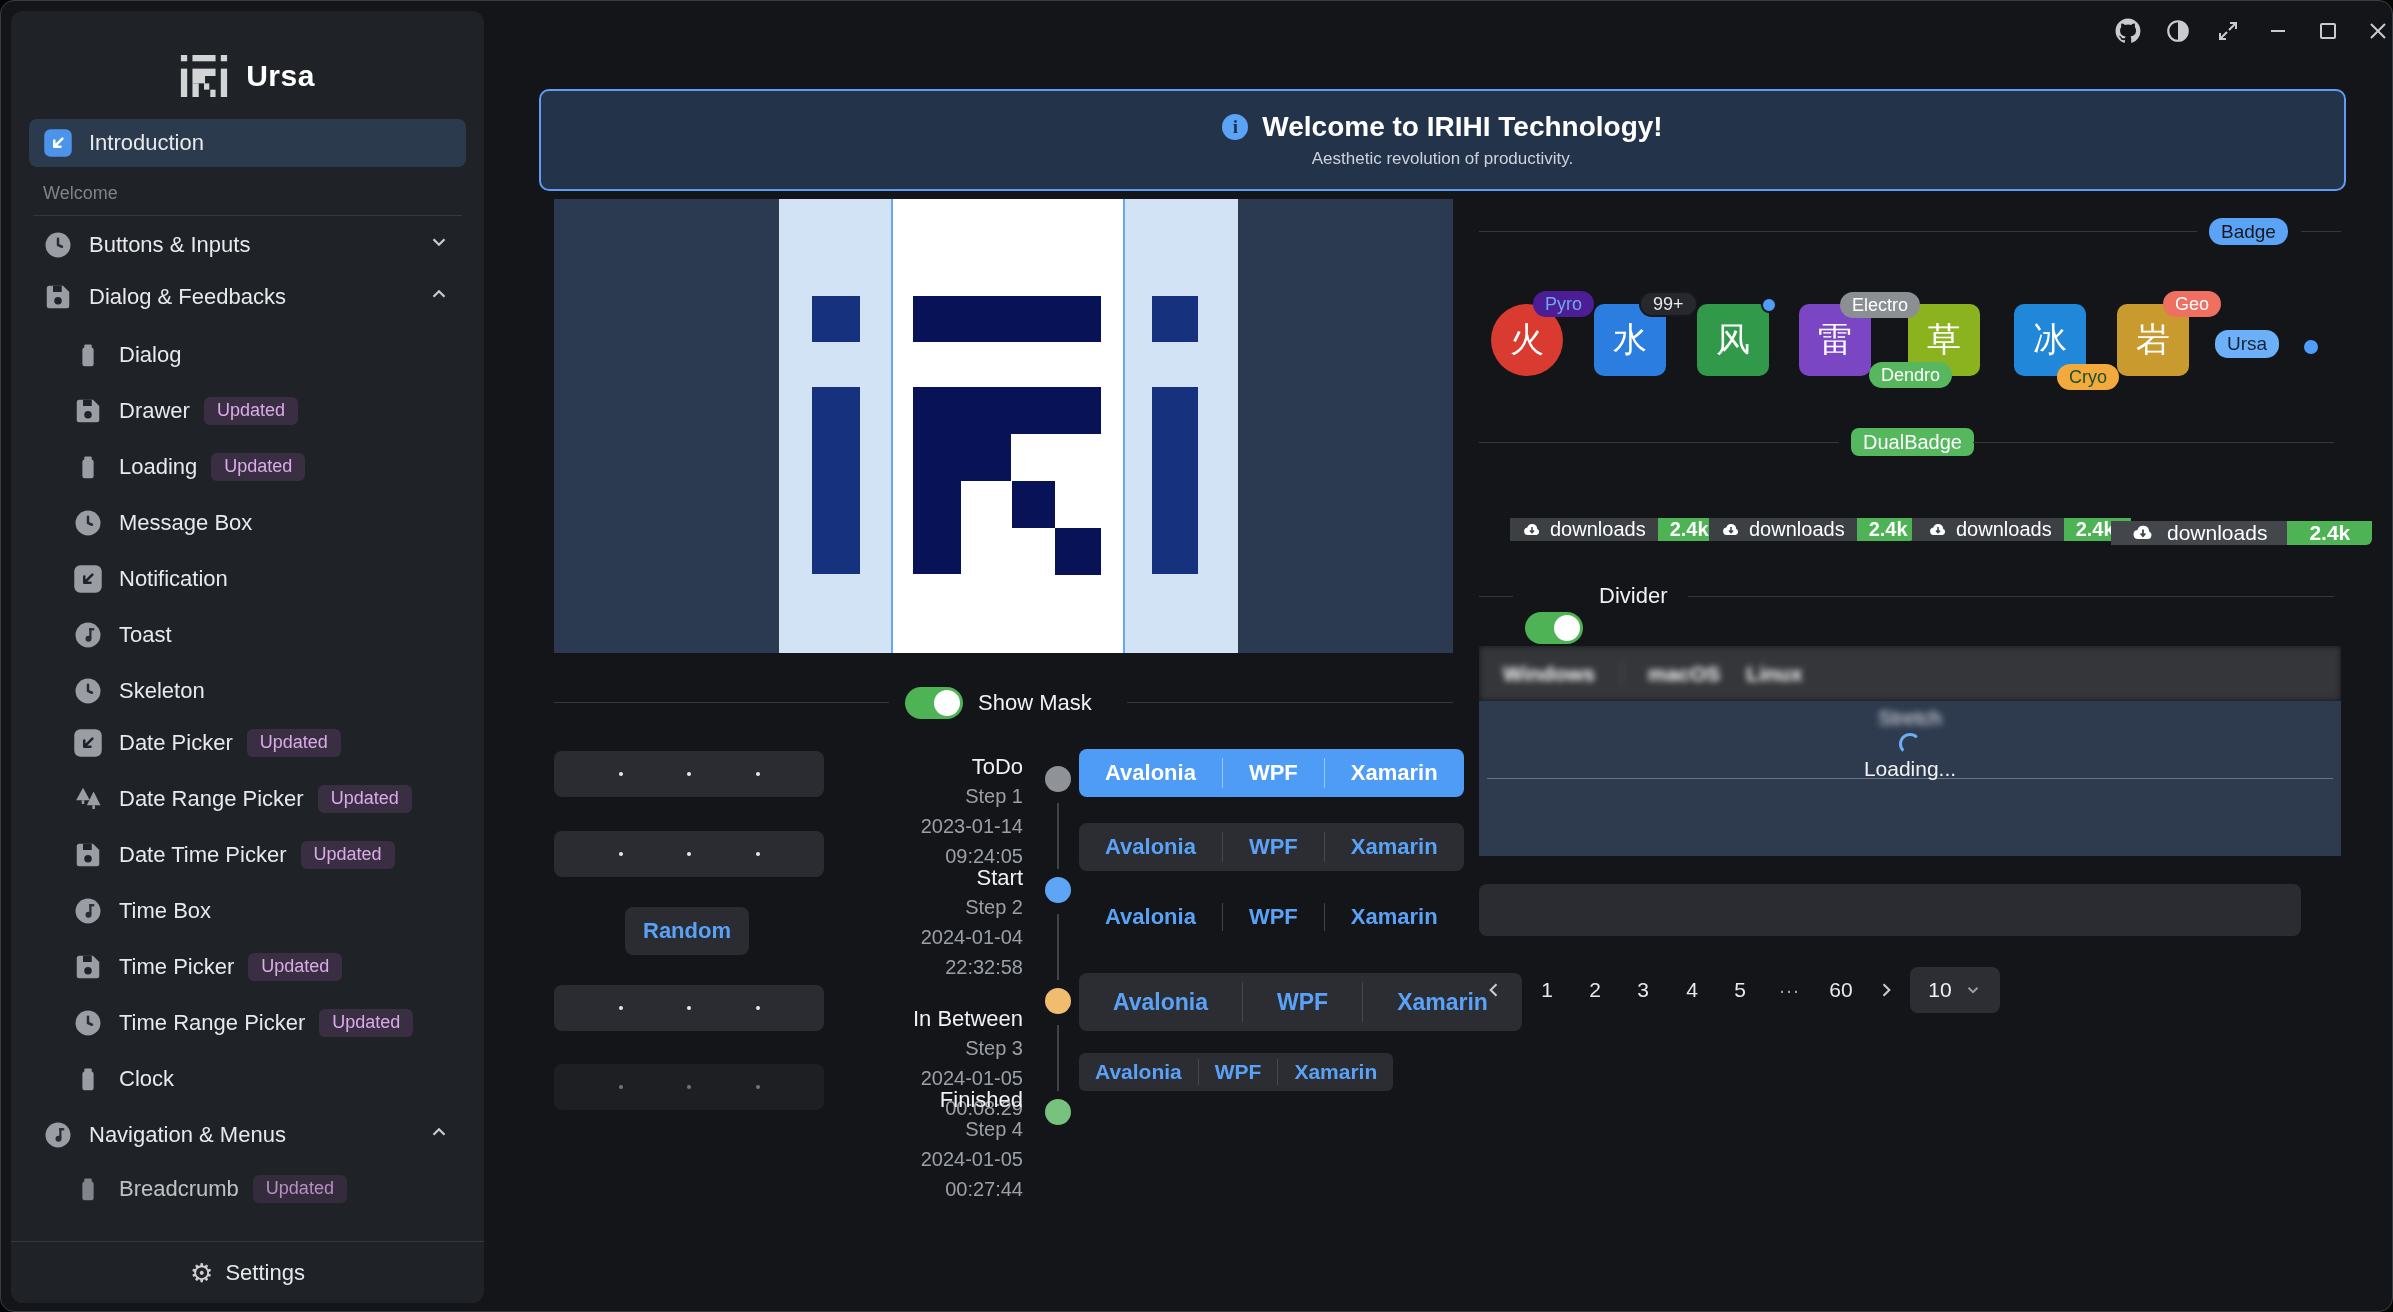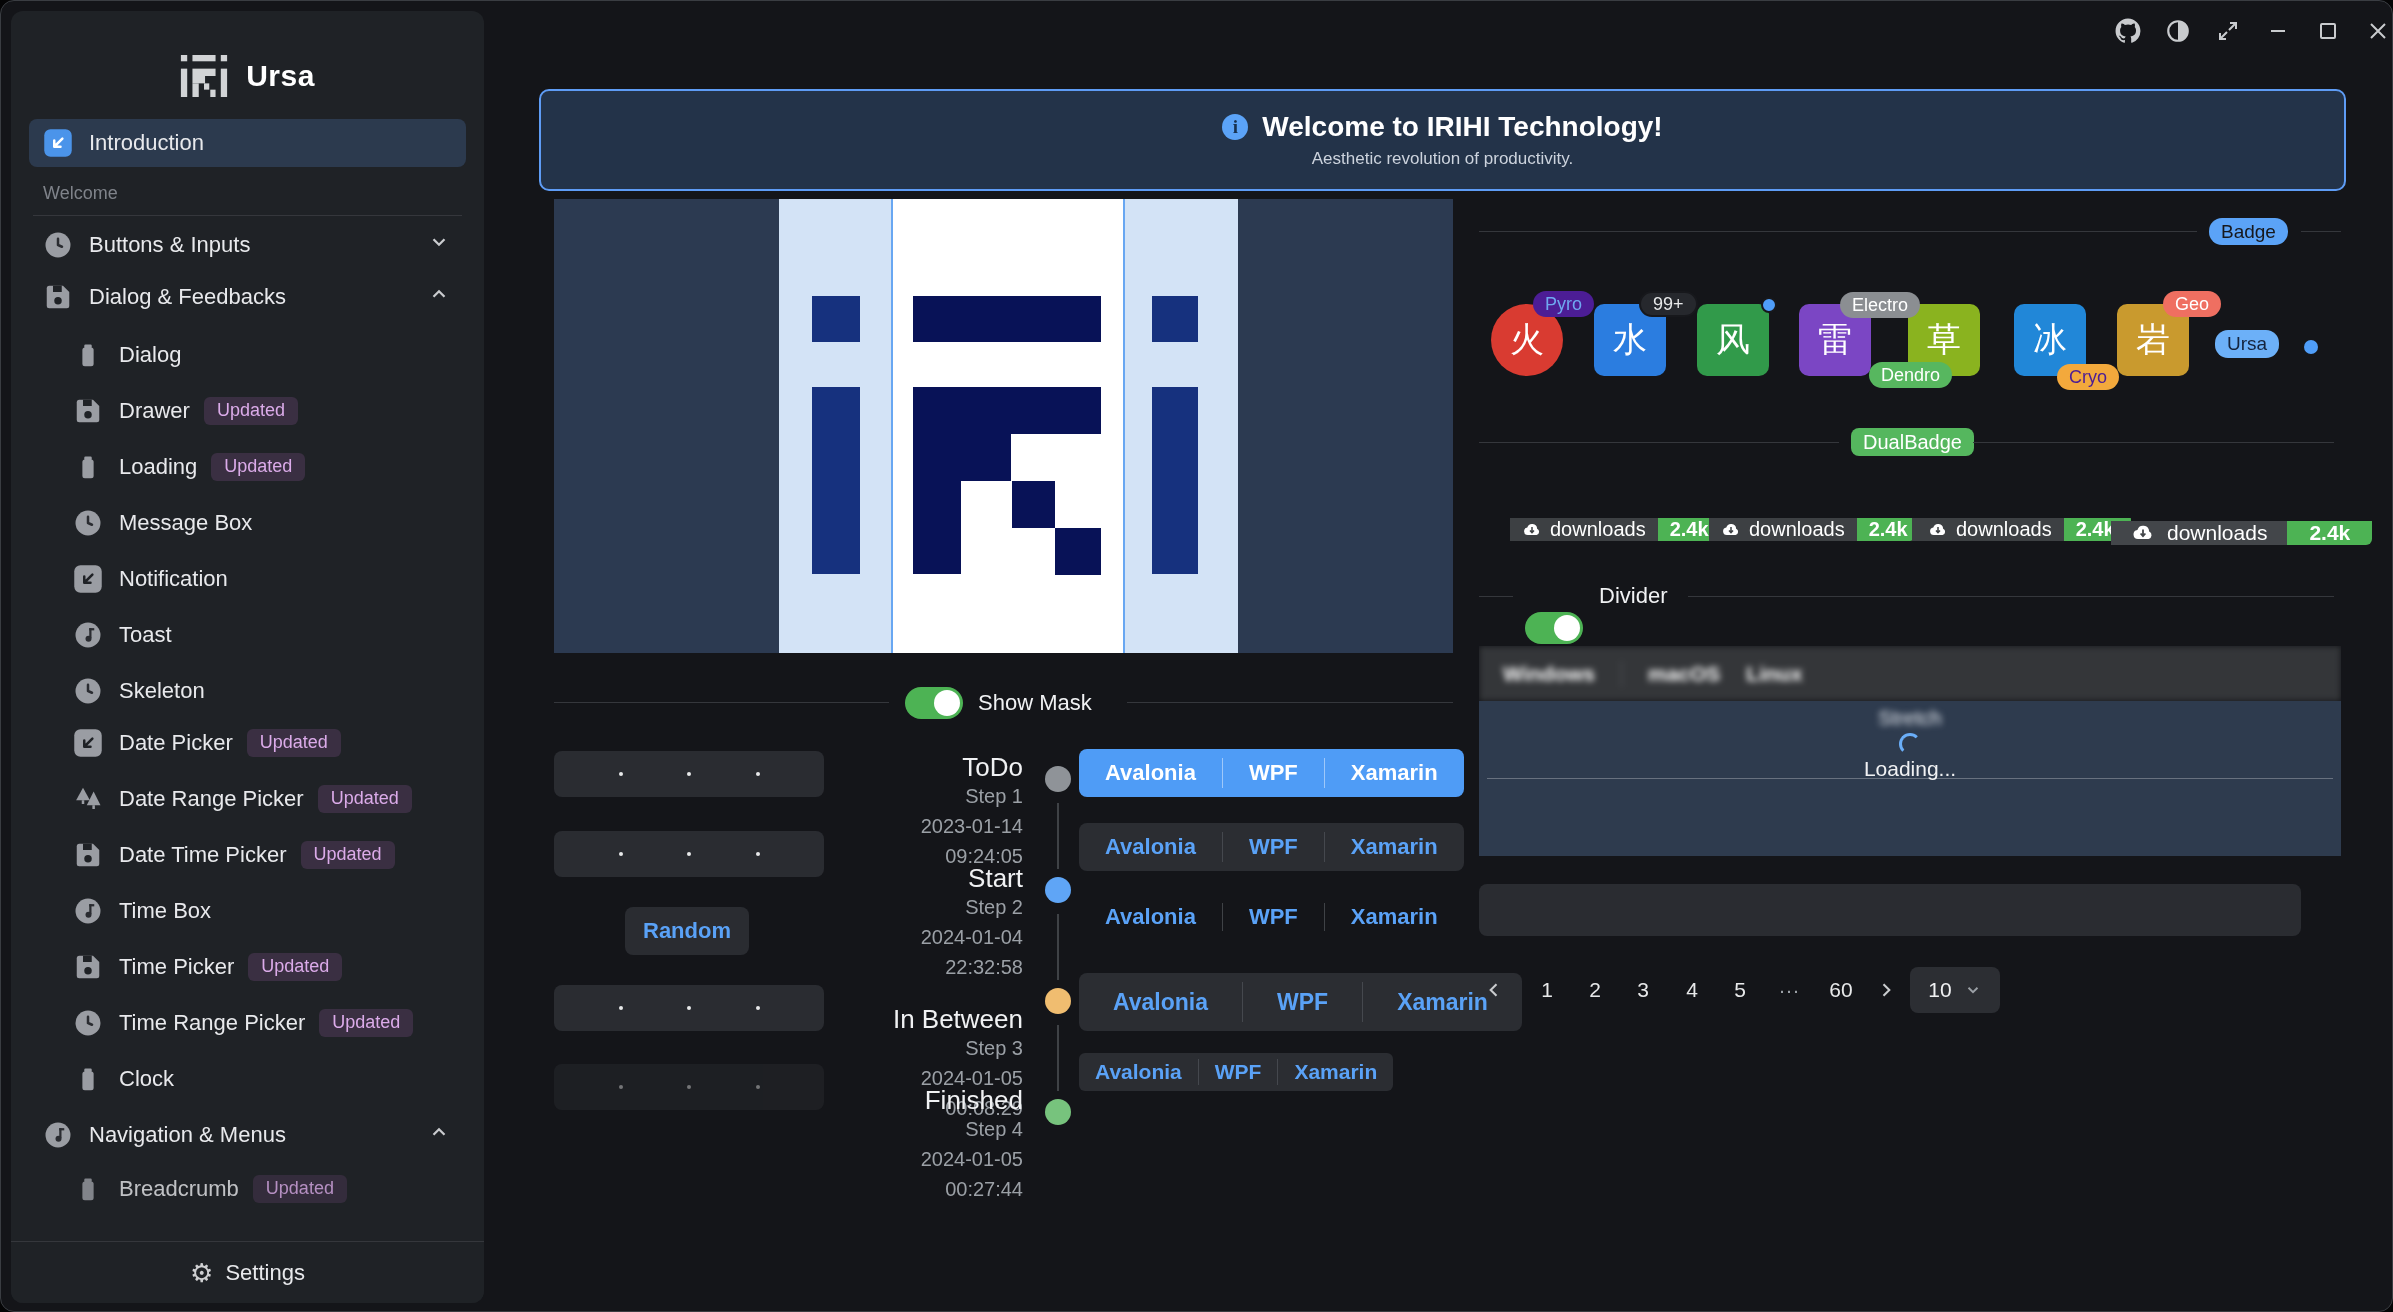--- a/index.html
+++ b/index.html
@@ -46,21 +46,21 @@
   .lbl{color:#f0f1f3;font-size:22px;}
 
   
   .timebox{width:270px;height:46px;background:#2a2c31;border-radius:8px;display:flex;align-items:center;justify-content:space-evenly;}
   .timebox i{width:4px;height:4px;border-radius:50%;background:#e8e9ea;}
   .timebox.disabled{opacity:.45;}
   .btn-random{width:124px;height:48px;background:#2a2c31;border-radius:8px;color:#5aa2f7;font-weight:bold;font-size:22px;display:flex;align-items:center;justify-content:center;}
 
   
   .tl-step{width:185px;text-align:right;}
-  .tl-title{color:#f0f1f3;font-size:26px;line-height:28px;}
+  .tl-title{color:#f0f1f3;font-size:22px;line-height:28px;}
   .tl-meta{color:#9ba0a6;font-size:20px;line-height:30px;}
   .tl-dot{width:26px;height:26px;border-radius:50%;}
   .tl-line{width:2px;background:#3f4246;}
 
   
   .bgroup{display:inline-flex;align-items:stretch;border-radius:8px;overflow:hidden;}
   .bgroup .seg{display:flex;align-items:center;padding:0 26px;font-size:22px;font-weight:bold;}
   .bgroup .sep{width:1px;margin:9px 0;}
   .bg-solid{background:#4f9cf6;}
   .bg-solid .seg{color:#fff;}
@@ -503,21 +503,21 @@
   <div class="abs tile" style="left:1798px;top:303px;background:#7b46c4;">雷</div>
   <div class="abs tile" style="left:1907px;top:303px;background:#8ab31f;">草</div>
   <div class="abs tile" style="left:2013px;top:303px;background:#2187d8;">冰</div>
   <div class="abs tile" style="left:2116px;top:303px;background:#c99a2e;">岩</div>
 
   <div class="abs pill" style="left:1532px;top:290px;background:#4c1d95;color:#6fa8f0;">Pyro</div>
   <div class="abs pill" style="left:1638px;top:290px;background:#26282d;color:#e8e9ea;border:2px solid #17181c;">99+</div>
   <div class="abs" style="left:1760px;top:296px;width:16px;height:16px;border-radius:50%;background:#4f9df8;border:2px solid #17181c;"></div>
   <div class="abs pill" style="left:1839px;top:291px;background:#8b8e92;color:#fff;">Electro</div>
   <div class="abs pill" style="left:1868px;top:361px;background:#57b75f;color:#fff;">Dendro</div>
-  <div class="abs pill" style="left:2056px;top:363px;background:#f3a93c;color:#4c1d95;">Cryo</div>
+  <div class="abs pill" style="left:2056px;top:363px;background:#f3a93c;color:#14532d;">Cryo</div>
   <div class="abs pill" style="left:2162px;top:290px;background:#ef6f61;color:#fff;">Geo</div>
   <div class="abs pill" style="left:2214px;top:329px;height:28px;background:#6cb0f8;color:#15243d;font-size:19px;">Ursa</div>
   <div class="abs" style="left:2303px;top:339px;width:14px;height:14px;border-radius:50%;background:#4f9df8;"></div>
 
   <div class="abs hline" style="left:1478px;top:441px;width:360px;"></div>
   <div class="abs pill" style="left:1850px;top:427px;height:28px;border-radius:8px;background:#55b75e;color:#fff;font-size:20px;">DualBadge</div>
   <div class="abs hline" style="left:1972px;top:441px;width:361px;"></div>
 
   <div class="abs dualbadge" style="left:1479px;top:498px;border-radius:4px;">
     <div class="dleft">

